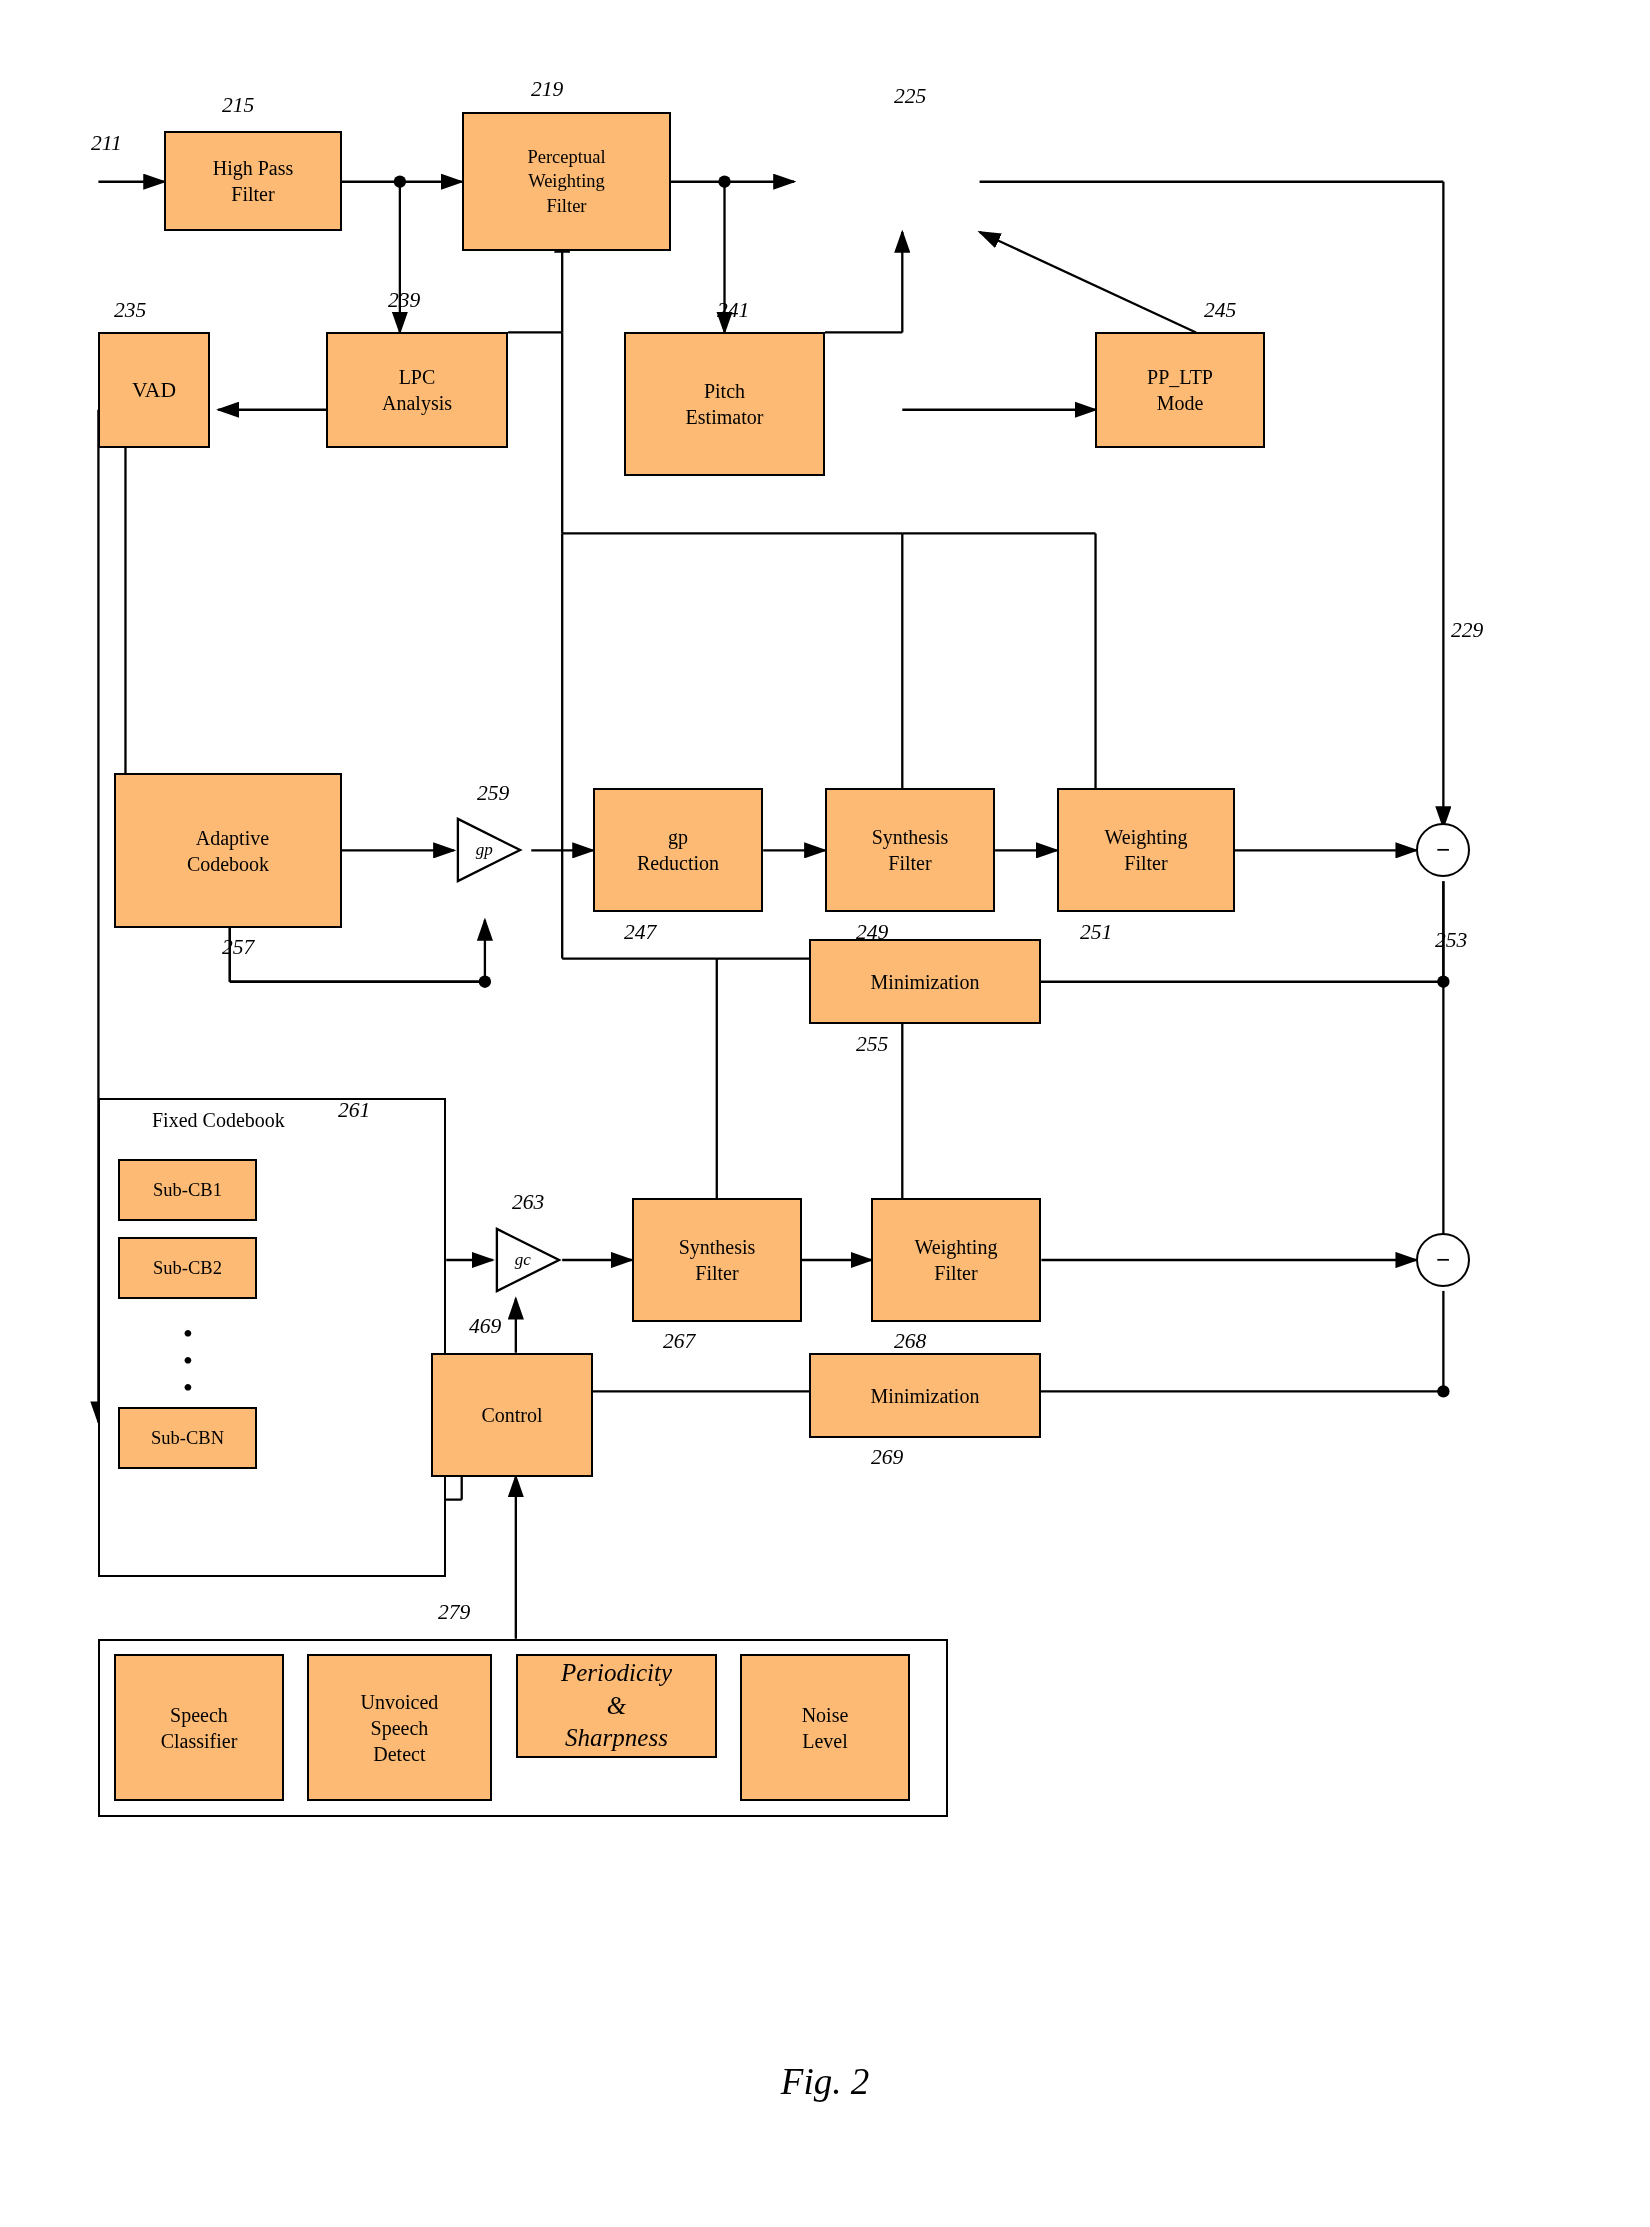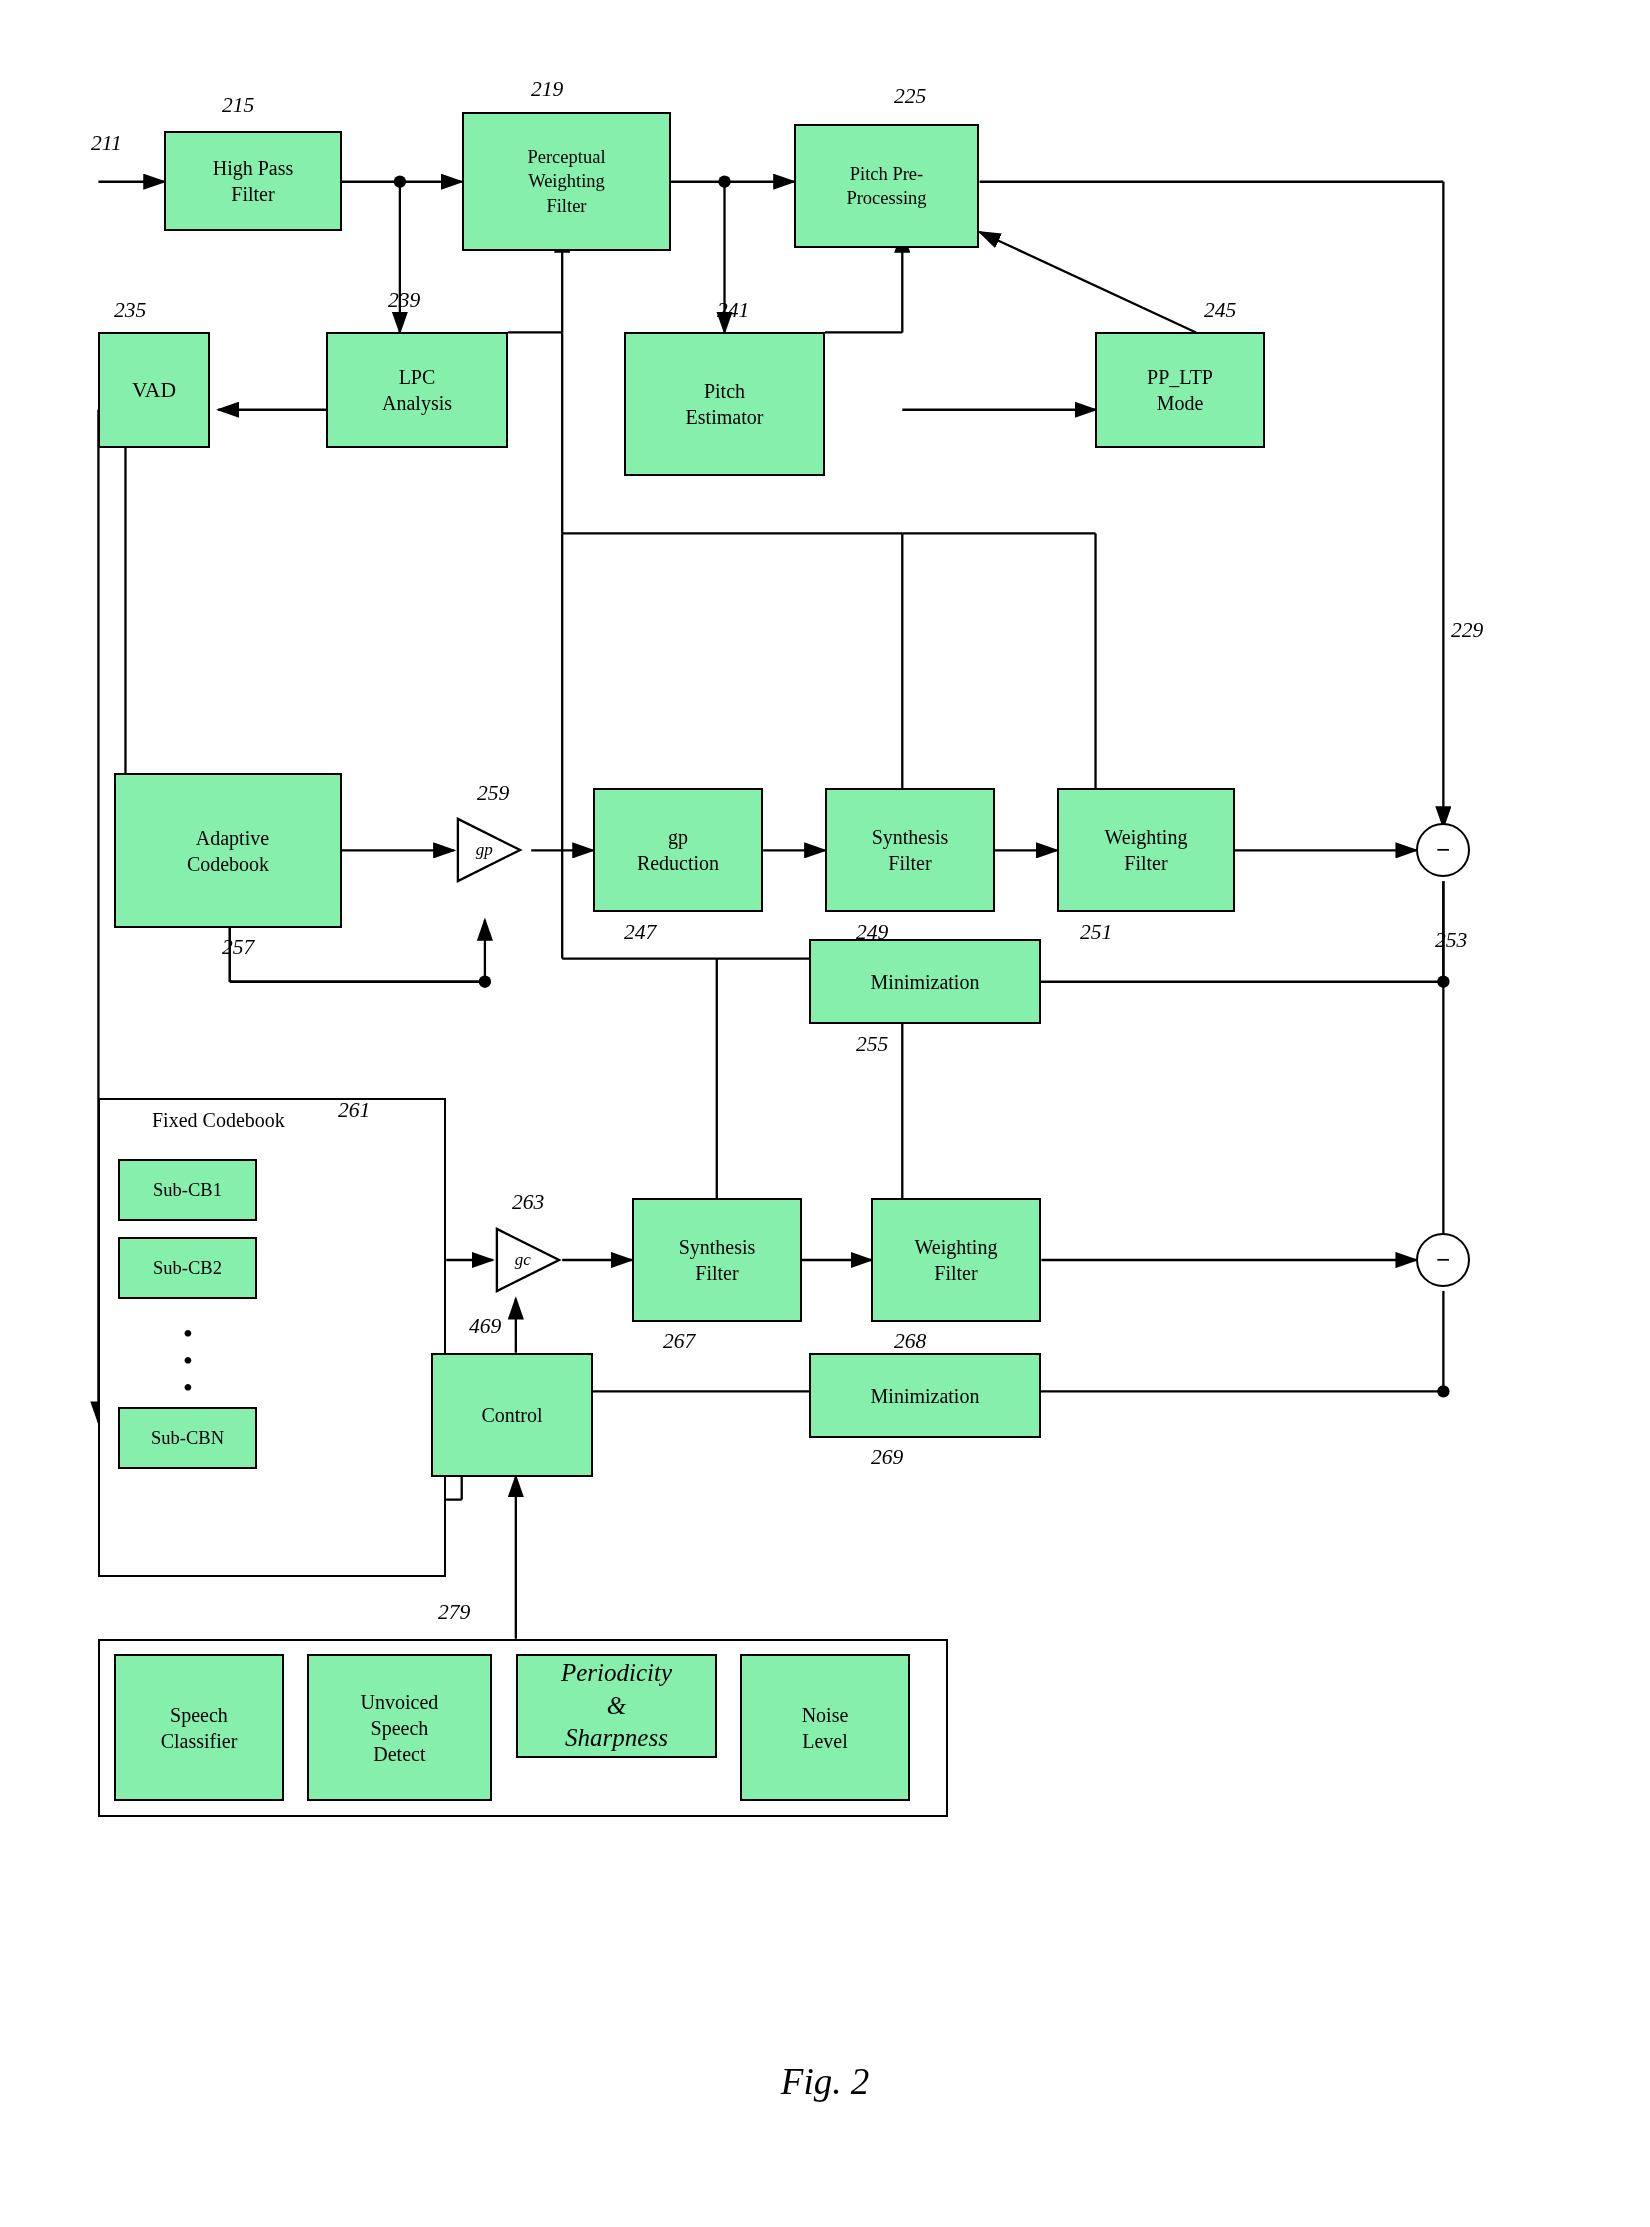--- a/index.html
+++ b/index.html
@@ -15,21 +15,21 @@
     .diagram-container {
       position: relative;
       width: 1546px;
       height: 2087px;
       margin: 31px auto;
     }
 
     .box {
       position: absolute;
       border: 2.3px solid #000;
-      background: #86efac;
+      background: #fdba74;
       display: flex;
       align-items: center;
       justify-content: center;
       text-align: center;
       font-size: 21.6px;
       font-family: 'Times New Roman', Times, serif;
       padding: 6.2px;
       line-height: 1.3;
     }
 
@@ -220,24 +220,20 @@
   </div>
   <div class="label" style="left:170px; top:62px;">215</div>
 
   <div class="box" style="left:410px; top:81px; width:209px; height:139px; font-size:18.5px;">
     <span style="white-space:pre-line;">Perceptual
 Weighting
 Filter</span>
   </div>
   <div class="label" style="left:479px; top:46px;">219</div>
 
-  <div class="box" style="left:742px; top:93px; width:185px; height:124px; font-size:18.5px;">
-    <span style="white-space:pre-line;">Pitch Pre-
-Processing</span>
-  </div>
   <div class="label" style="left:842px; top:53px;">225</div>
 
   <div class="box" style="left:274px; top:301px; width:182px; height:116px; font-size:20px;">
     <span style="white-space:pre-line;">LPC
 Analysis</span>
   </div>
   <div class="label" style="left:336px; top:257px;">239</div>
 
   <div class="box" style="left:572px; top:301px; width:201px; height:144px; font-size:20px;">
     <span style="white-space:pre-line;">Pitch

